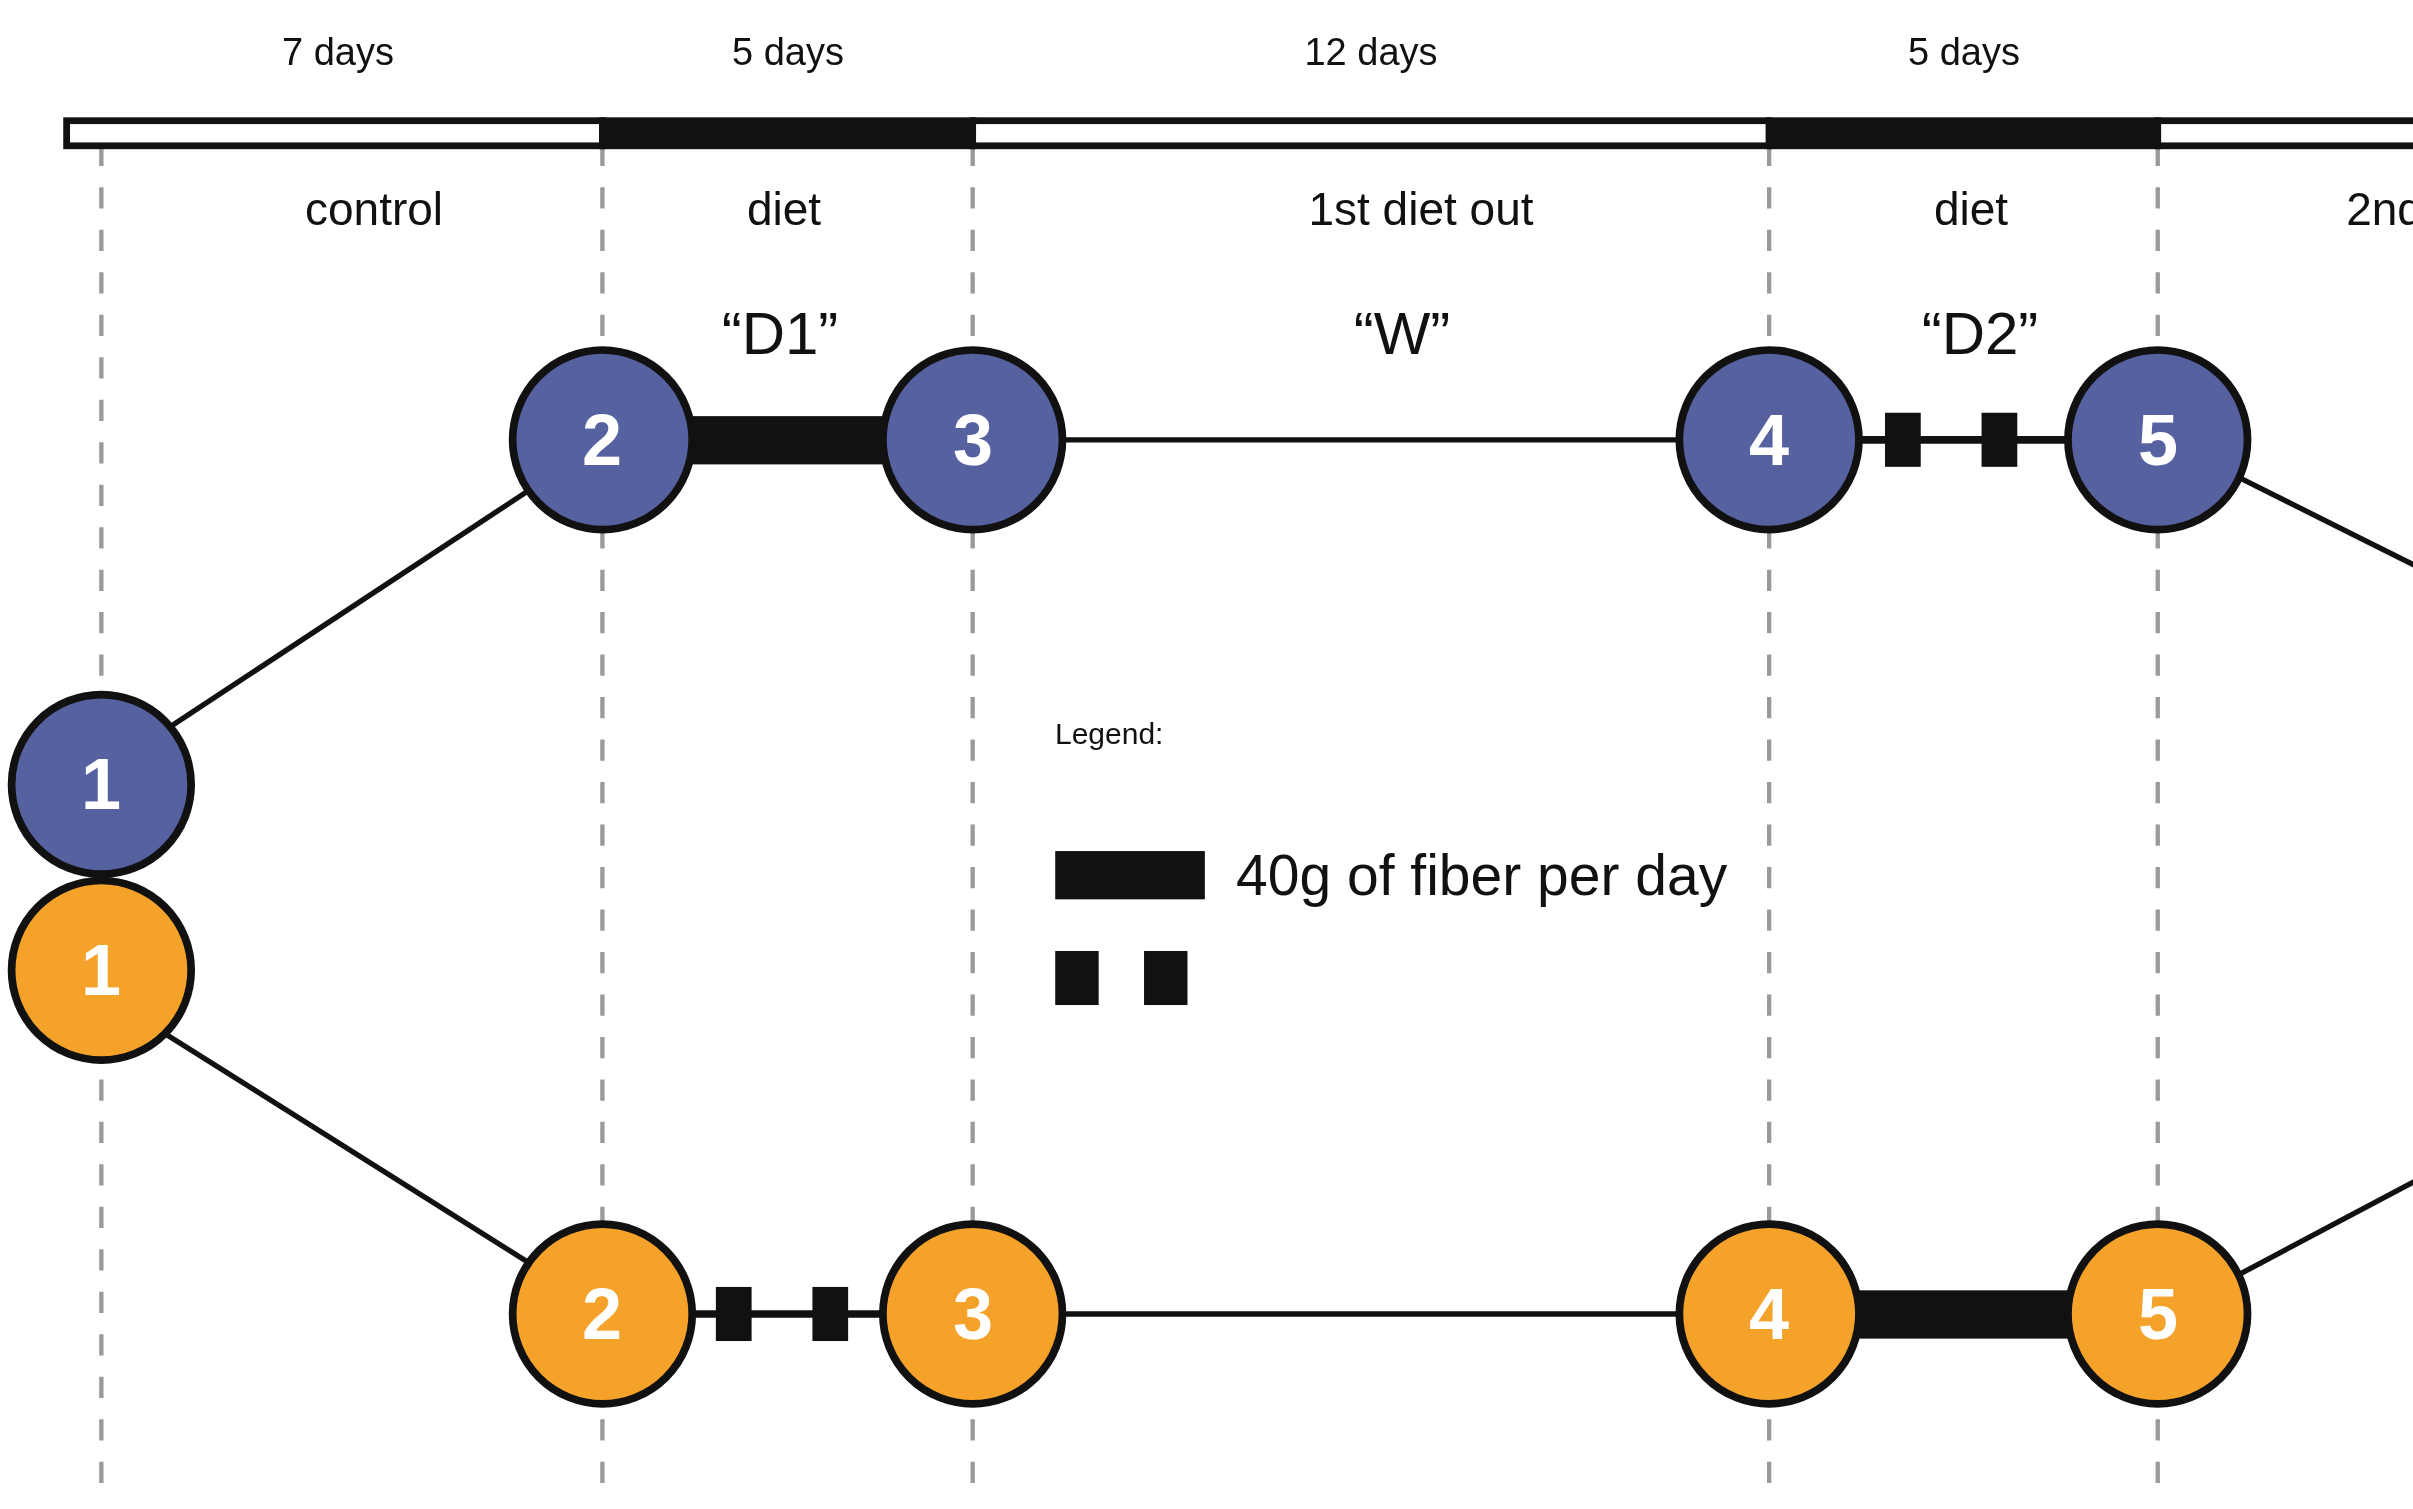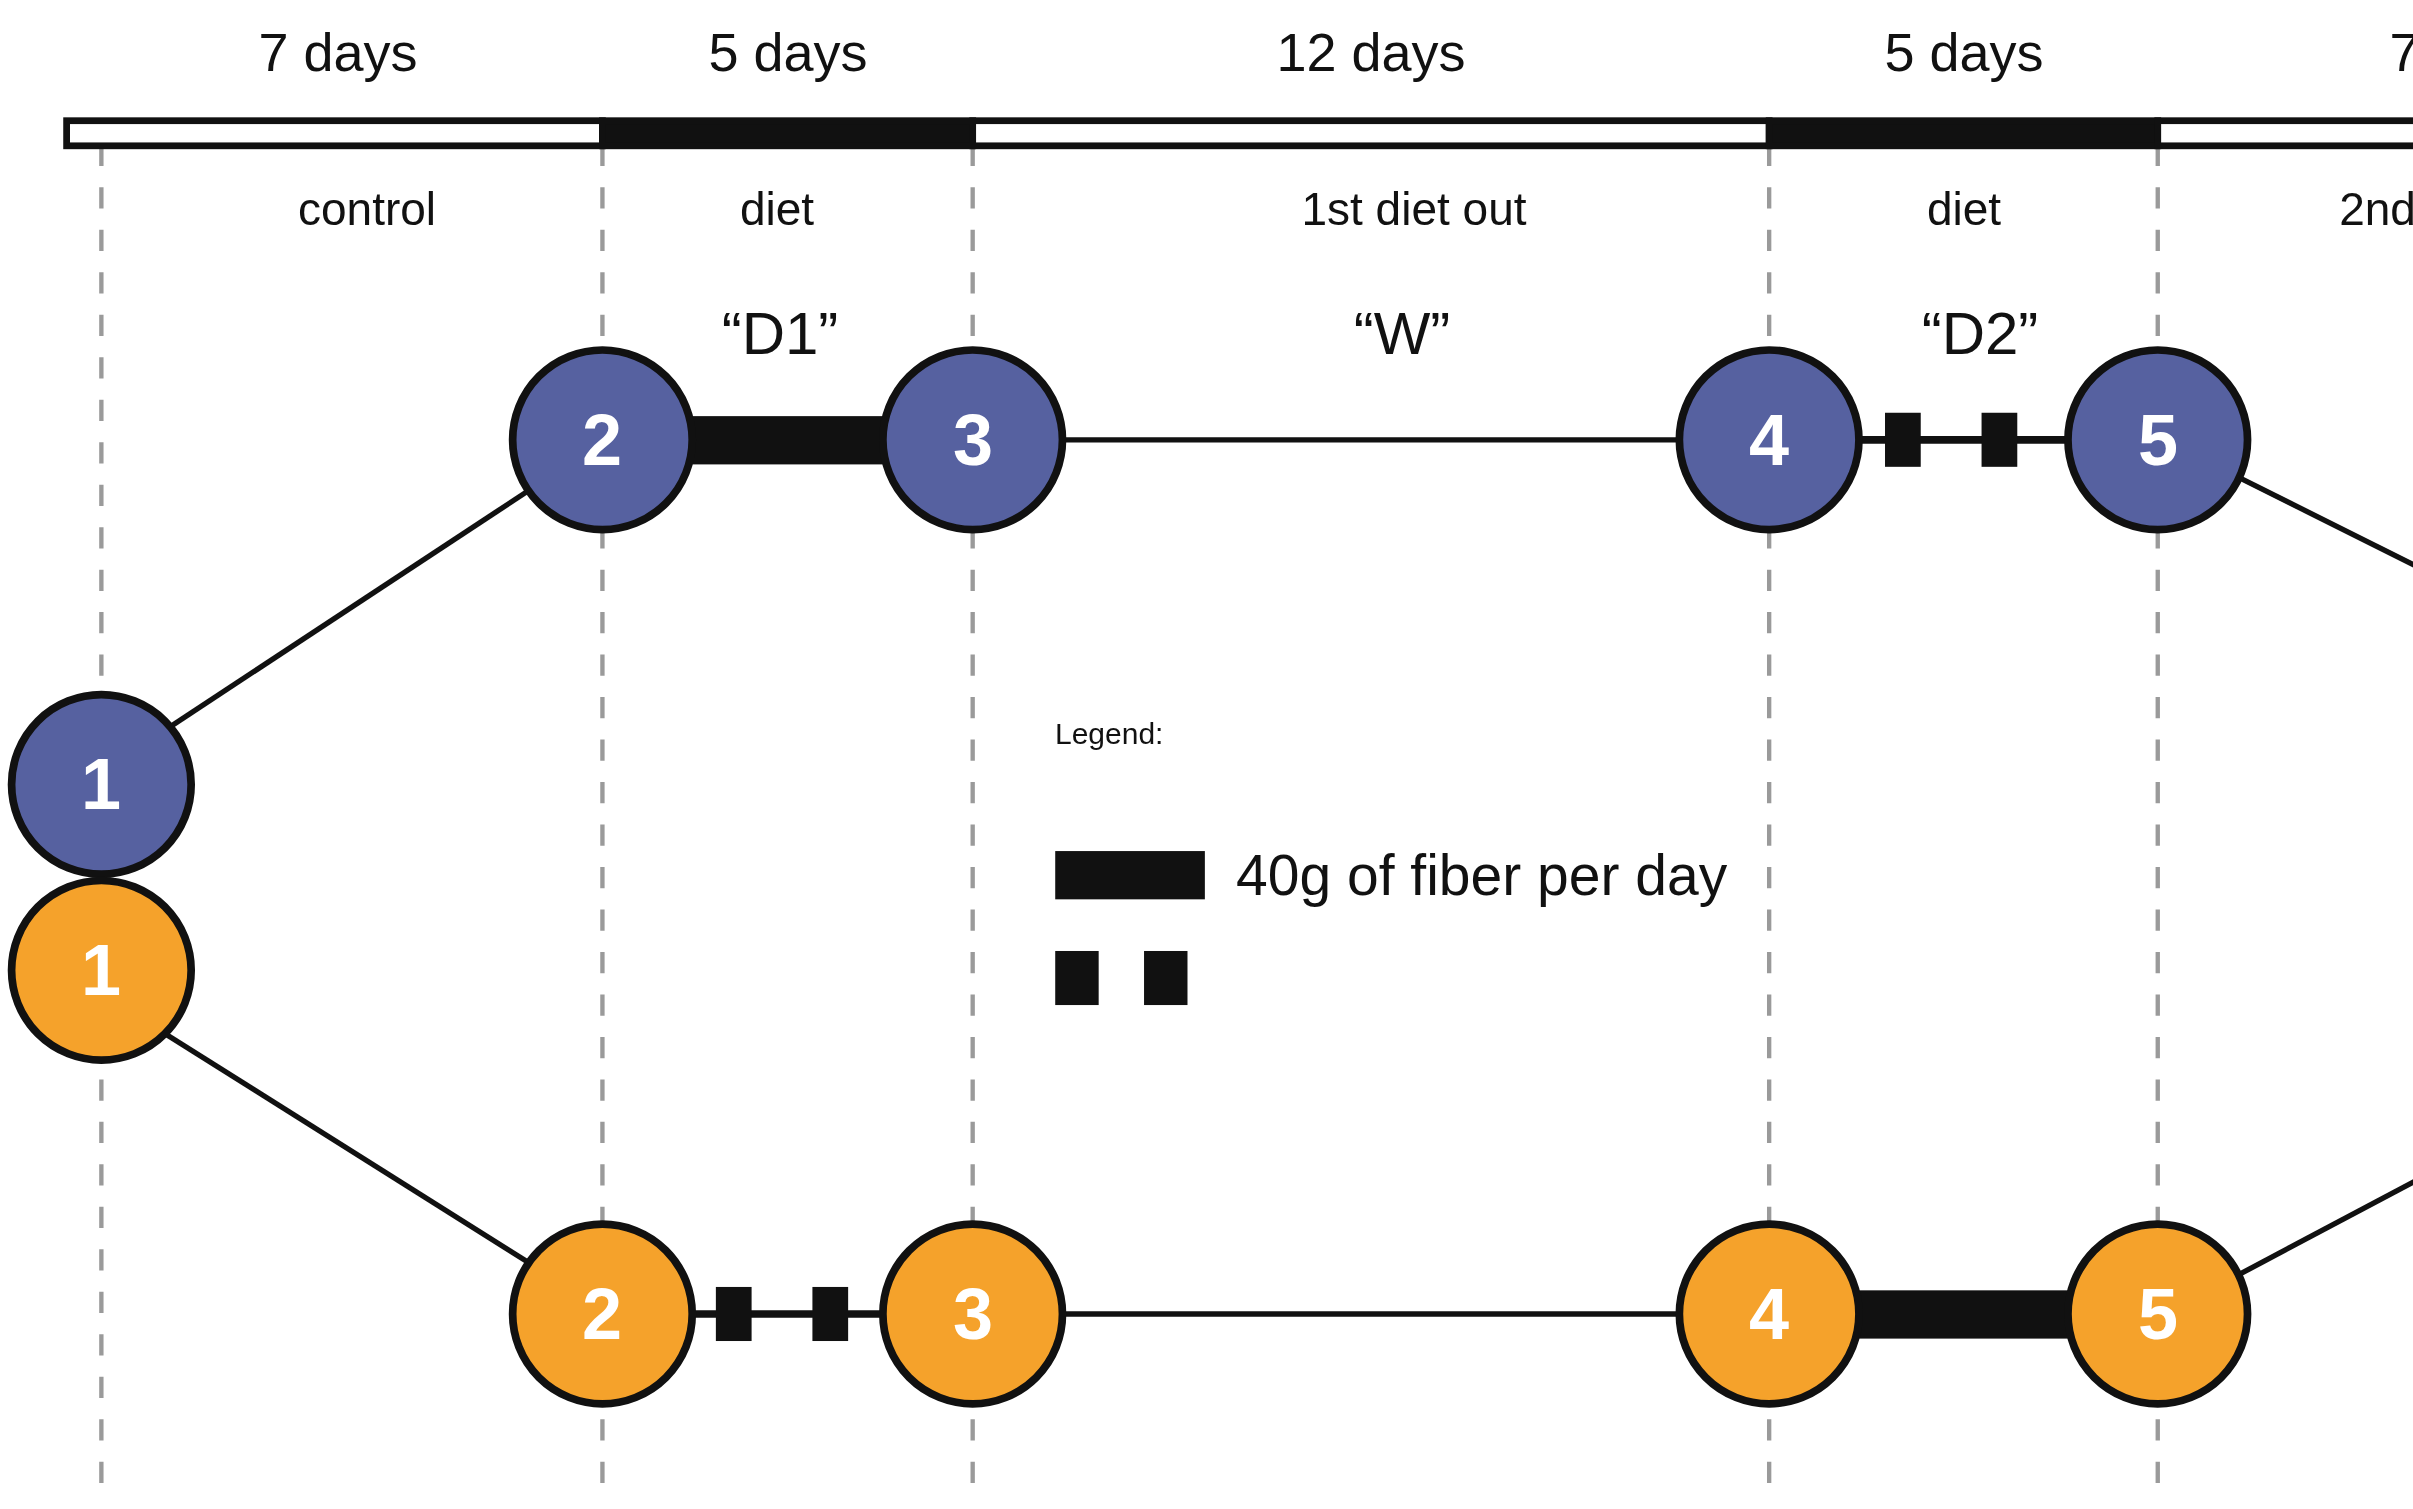--- a/index.html
+++ b/index.html
@@ -1,21 +1,21 @@
 <!DOCTYPE html>
 <html style="font-size:7.7px"><head>
 <meta charset="utf-8">
 <style>
   html,body{margin:0;padding:0;background:#ffffff;}
   body{font-family:"Liberation Sans","DejaVu Sans",sans-serif;}
   #stage{position:relative;width:2877px;height:1510px;background:#fff;overflow:hidden;}
   #svgroot{position:absolute;left:0;top:0;width:2877px;height:1510px;}
   .txt{position:absolute;white-space:nowrap;color:#111111;font-family:"Liberation Sans","DejaVu Sans",sans-serif;transform:translate(-50%,-50%);}
-  .dur{font-size:54px;text-align:right;}
-  .phase{font-size:46px;}
+  .dur{font-size:38px;text-align:right;}
+  .phase{font-size:46px;margin-left:7px;}
   .code{font-size:60px;}
   .legend-title{font-size:30px;transform:translate(0,-50%);}
   .legend-lbl{font-size:57px;transform:translate(0,-50%);}
   .nodenum{position:absolute;transform:translate(-50%,-50%);color:#ffffff;font-size:72px;font-weight:bold;font-family:"Liberation Sans","DejaVu Sans",sans-serif;line-height:1;}
 </style>
 </head>
 <body>
 
 <div id="stage">
 

